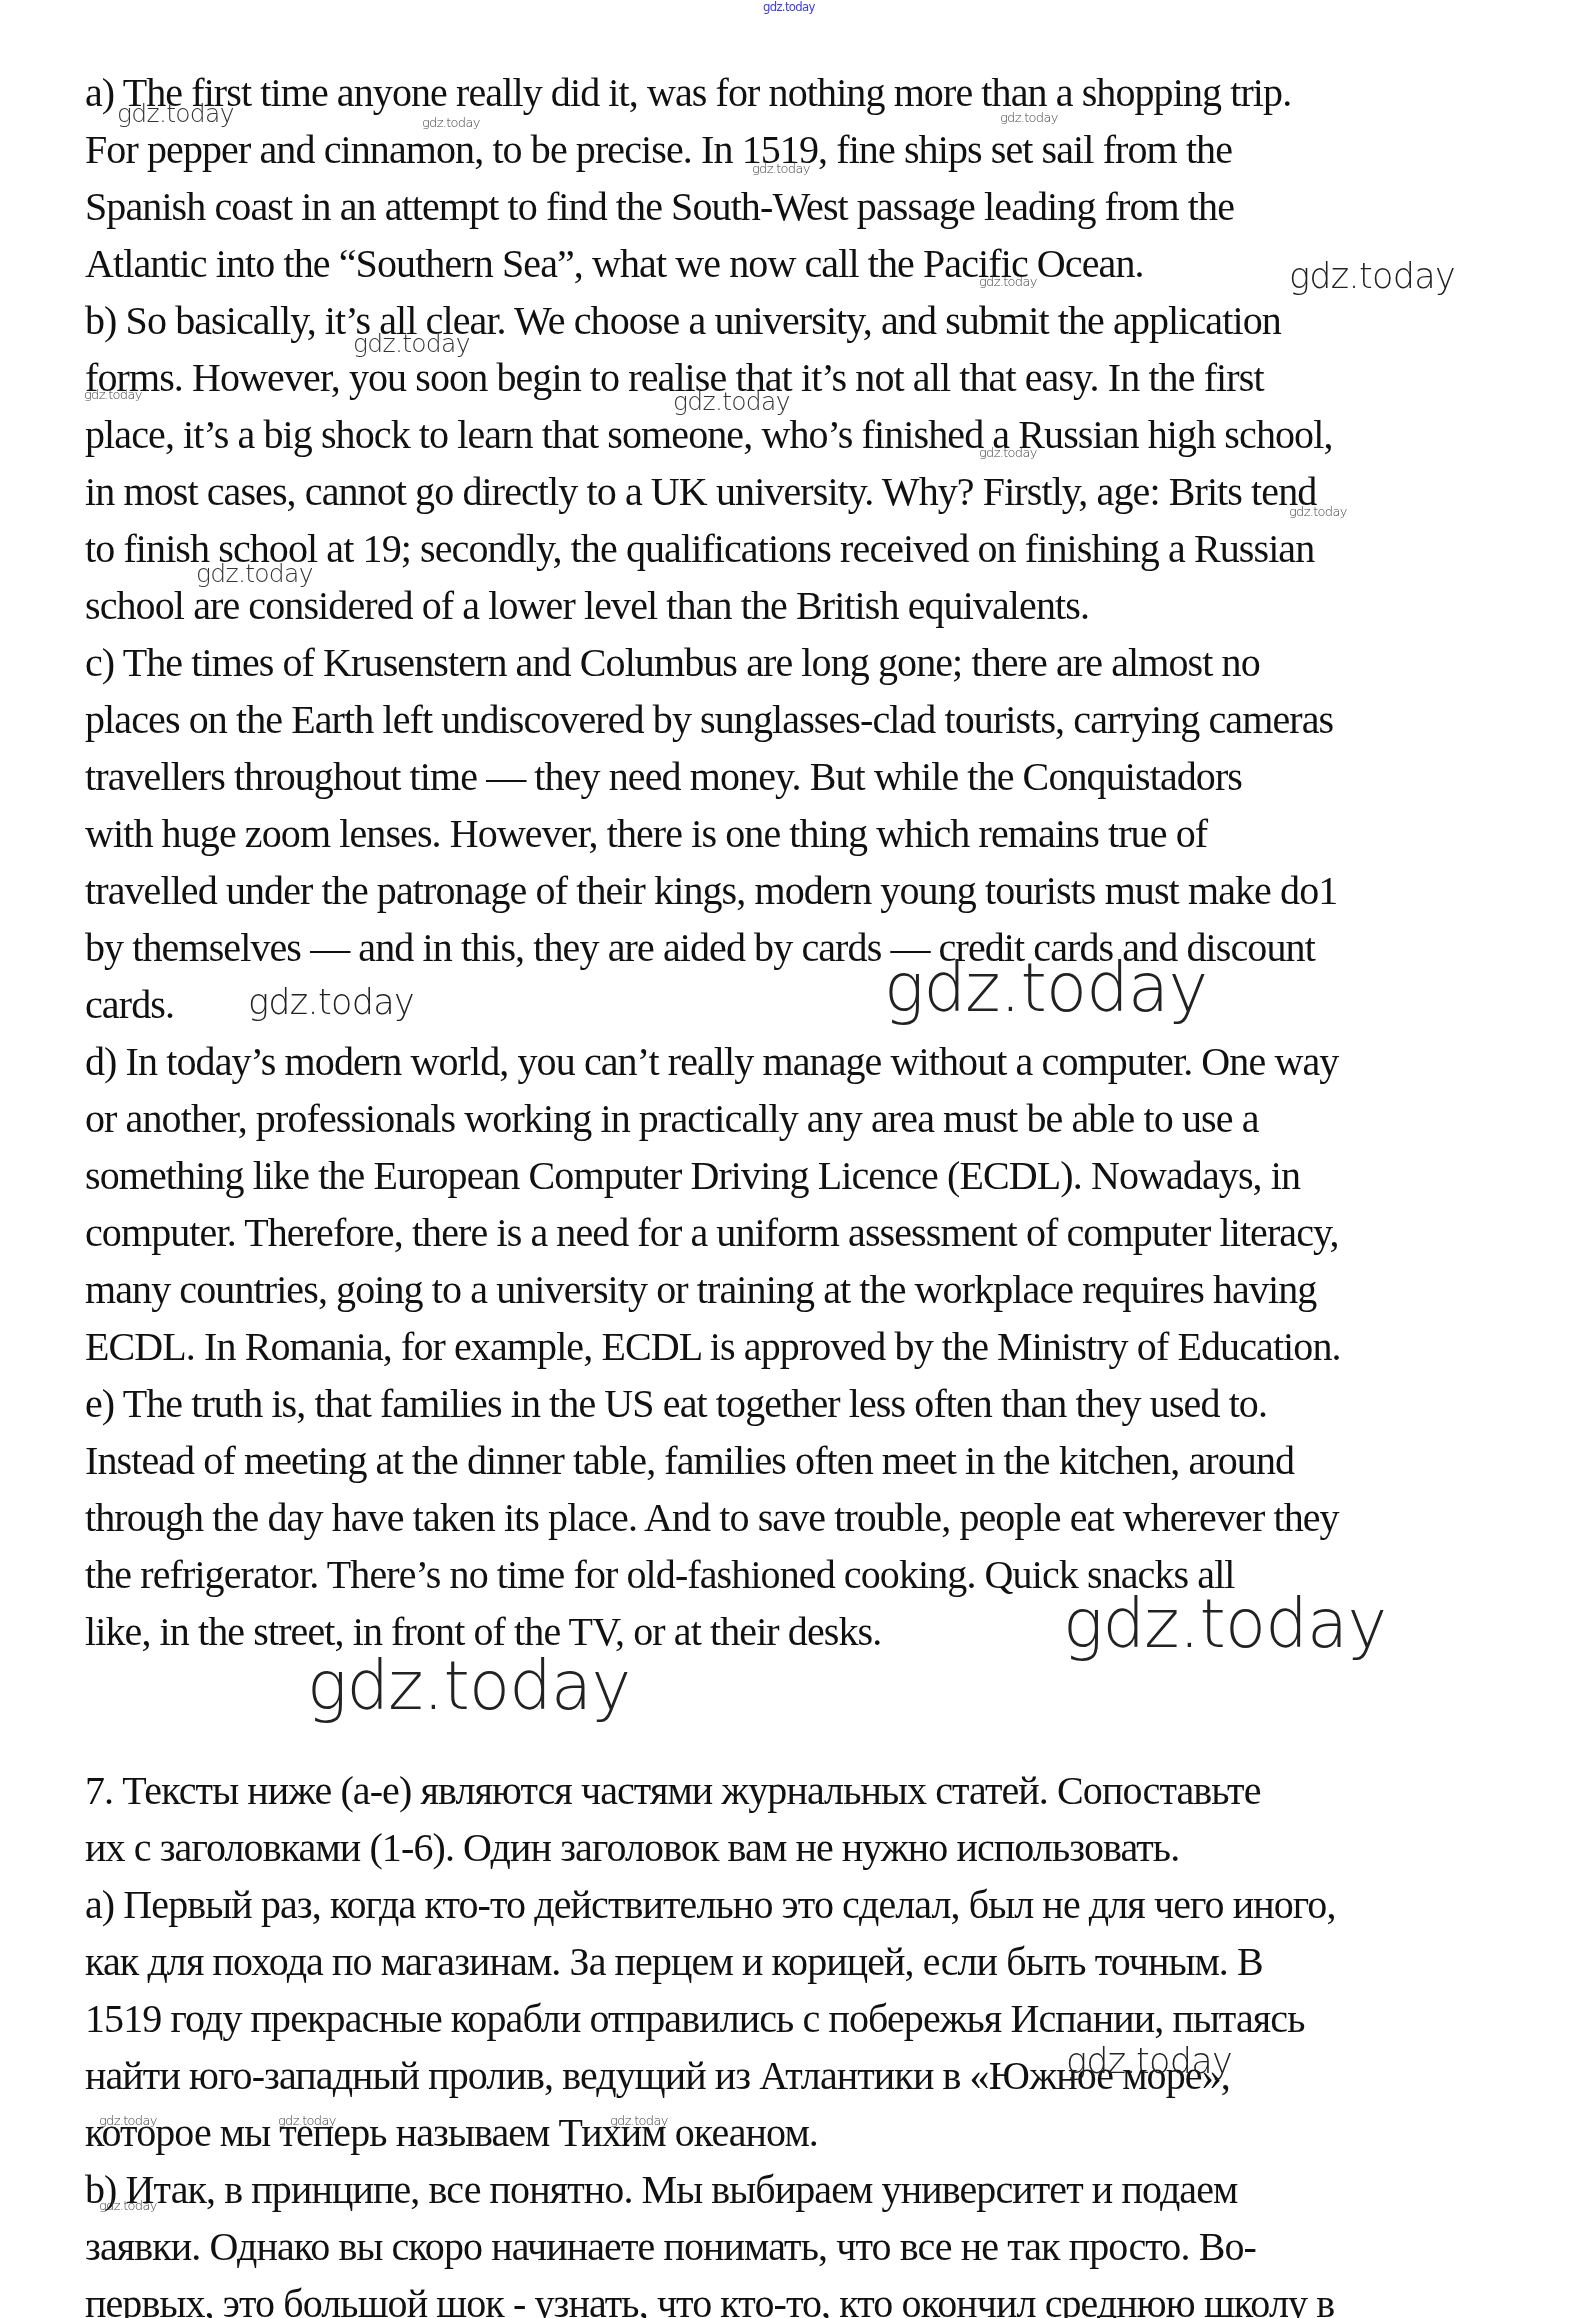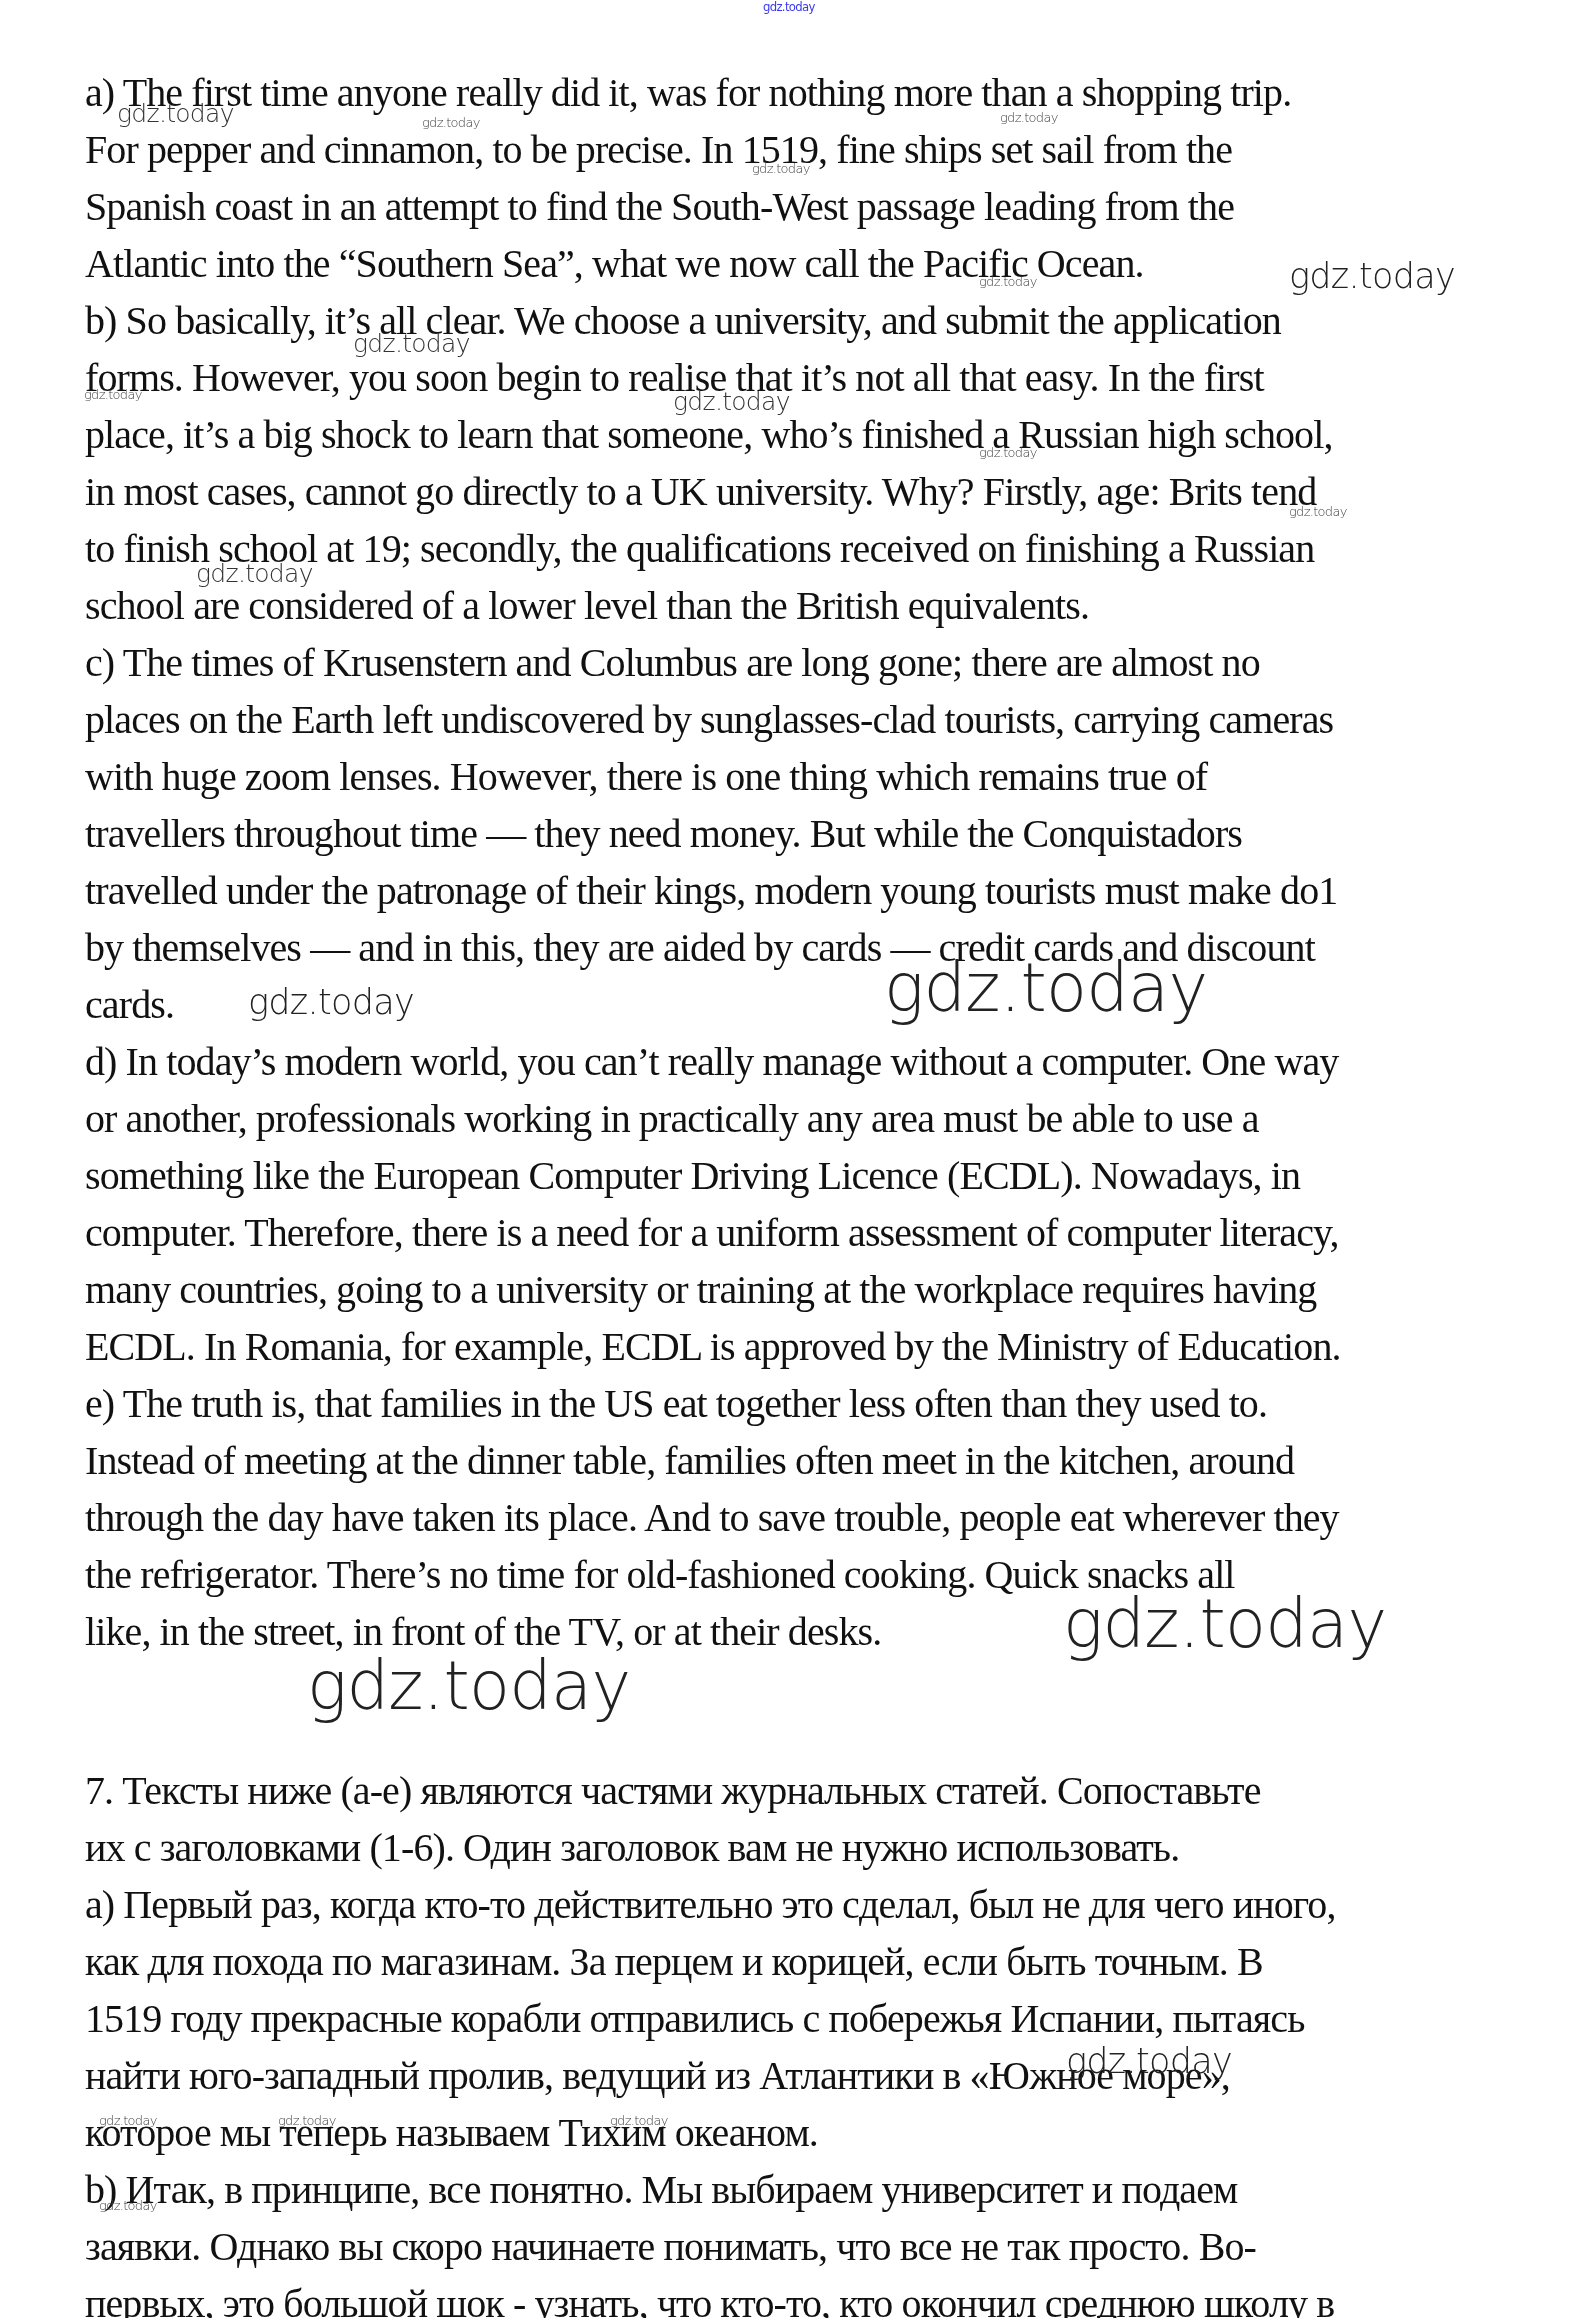--- a/index.html
+++ b/index.html
@@ -32,22 +32,22 @@
       <div class="line">b) So basically, it’s all clear. We choose a university, and submit the application</div>
       <div class="line">forms. However, you soon begin to realise that it’s not all that easy. In the first</div>
       <div class="line">place, it’s a big shock to learn that someone, who’s finished a Russian high school,</div>
       <div class="line">in most cases, cannot go directly to a UK university. Why? Firstly, age: Brits tend</div>
       <div class="line">to finish school at 19; secondly, the qualifications received on finishing a Russian</div>
       <div class="line">school are considered of a lower level than the British equivalents.</div>
     </div>
     <div>
       <div class="line">c) The times of Krusenstern and Columbus are long gone; there are almost no</div>
       <div class="line">places on the Earth left undiscovered by sunglasses-clad tourists, carrying cameras</div>
+      <div class="line">travellers throughout time — they need money. But while the Conquistadors</div>
       <div class="line">with huge zoom lenses. However, there is one thing which remains true of</div>
-      <div class="line">travellers throughout time — they need money. But while the Conquistadors</div>
       <div class="line">travelled under the patronage of their kings, modern young tourists must make do1</div>
       <div class="line">by themselves — and in this, they are aided by cards — credit cards and discount</div>
       <div class="line">cards.</div>
     </div>
     <div>
       <div class="line">d) In today’s modern world, you can’t really manage without a computer. One way</div>
       <div class="line">or another, professionals working in practically any area must be able to use a</div>
       <div class="line">something like the European Computer Driving Licence (ECDL). Nowadays, in</div>
       <div class="line">computer. Therefore, there is a need for a uniform assessment of computer literacy,</div>
       <div class="line">many countries, going to a university or training at the workplace requires having</div>

